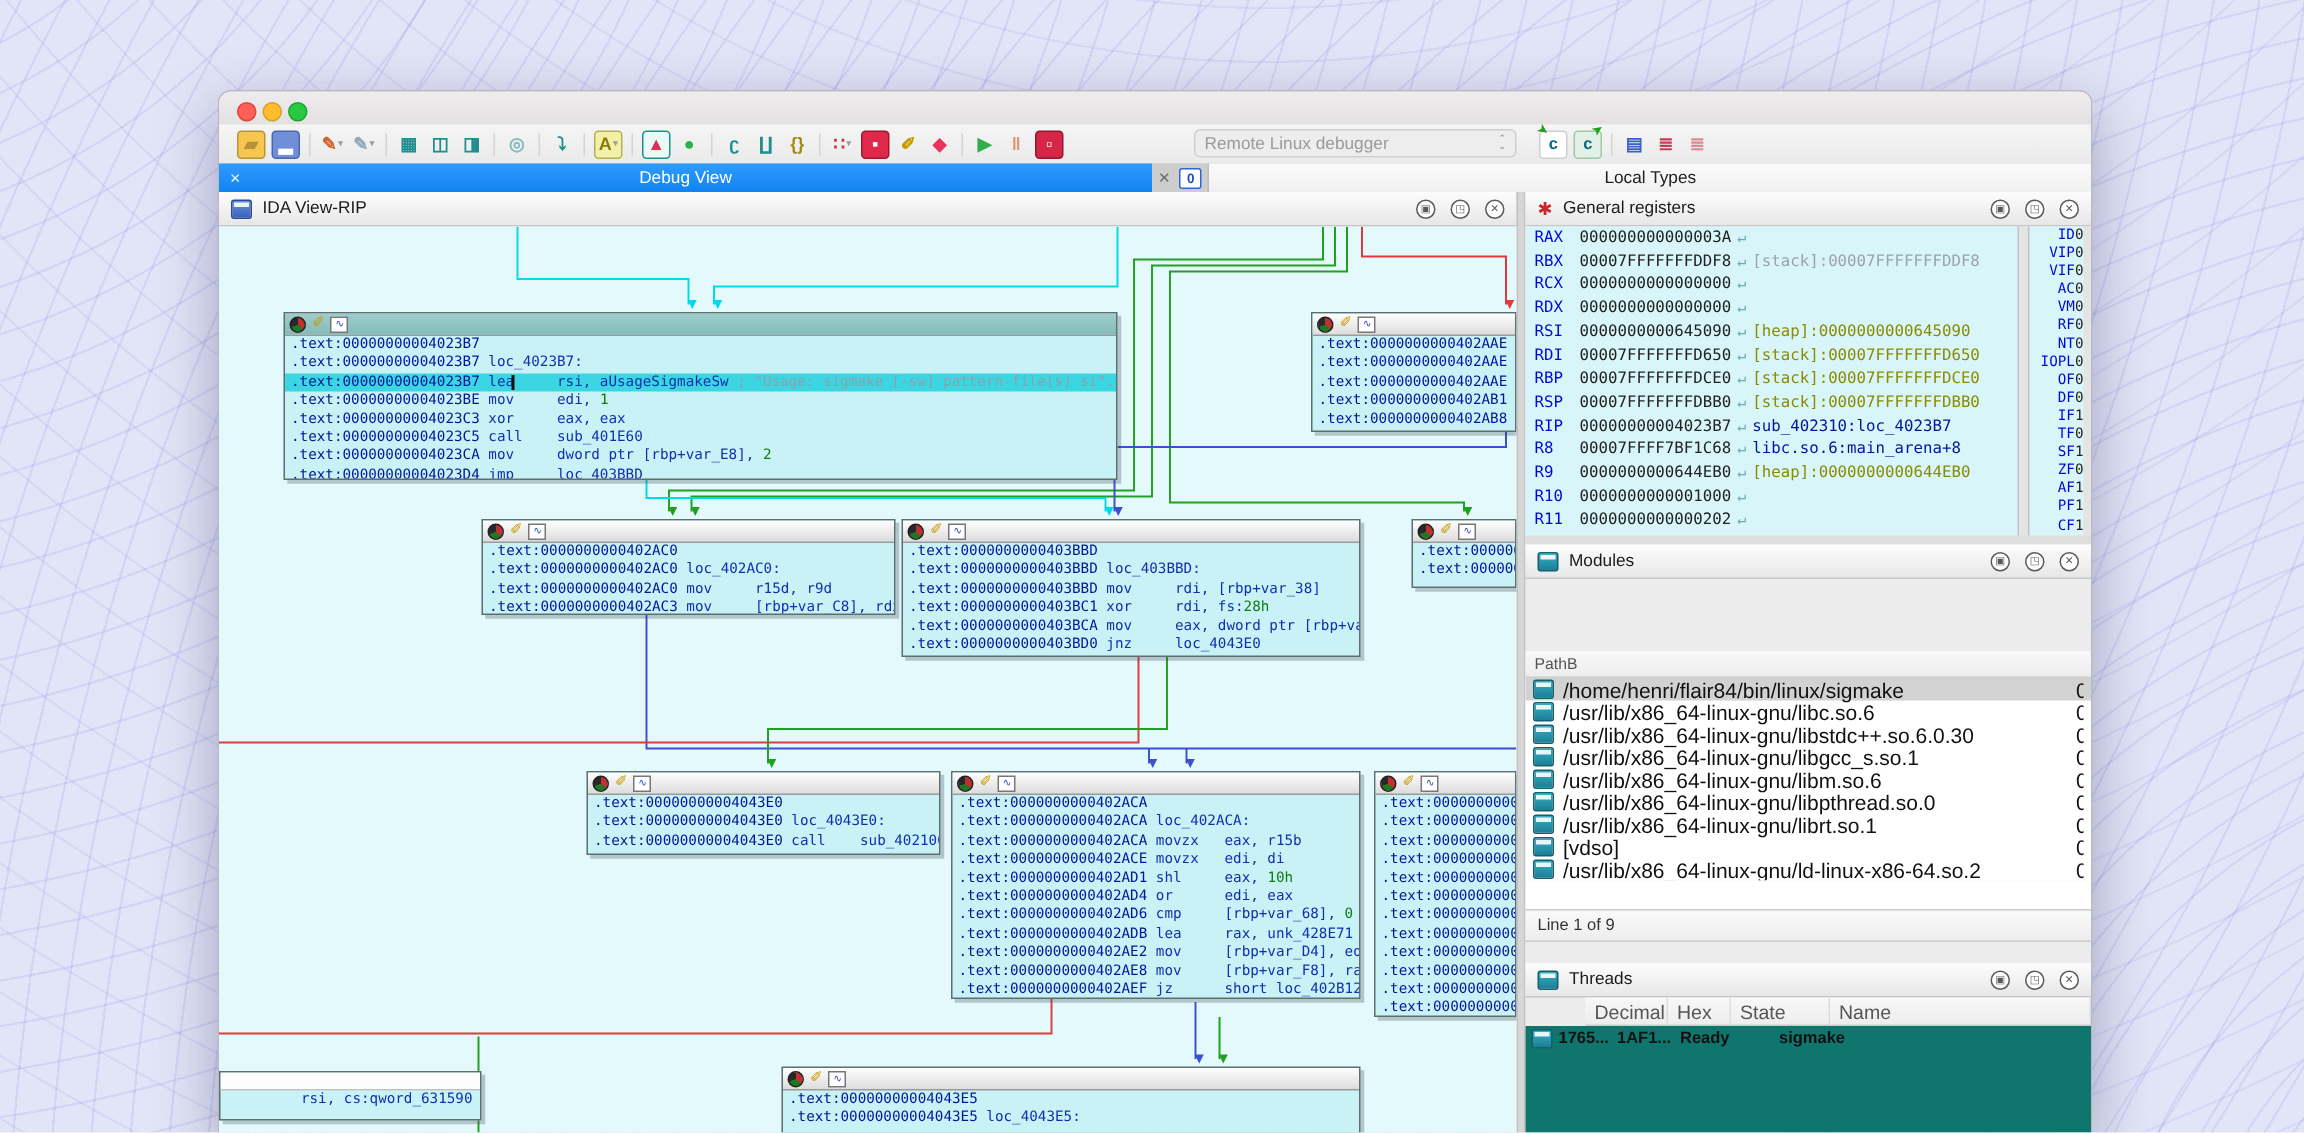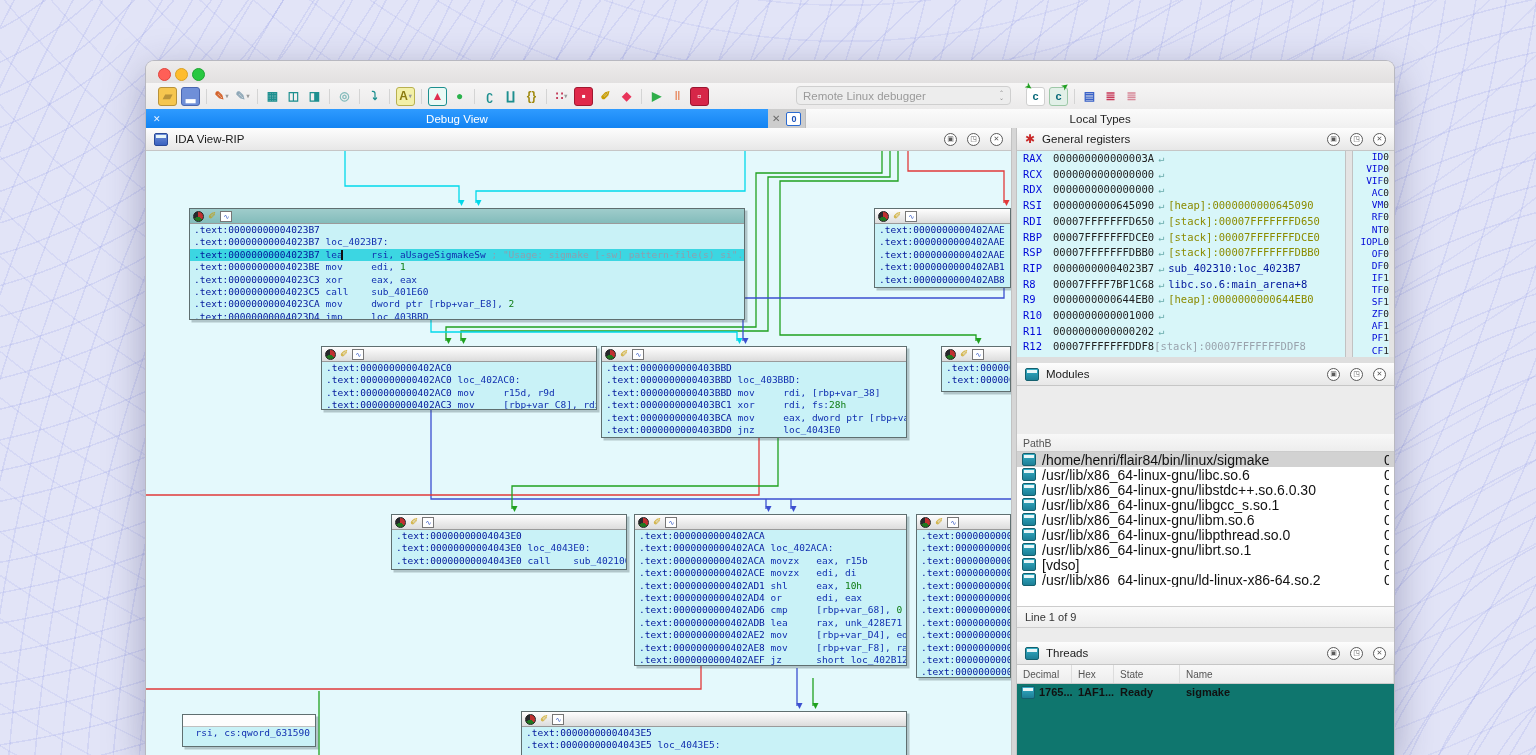--- a/index.html
+++ b/index.html
@@ -102,21 +102,21 @@
   .modlist{height:135px;background:#fff;overflow:hidden;flex:none;}
   .modrow{height:15px;display:flex;align-items:center;gap:6px;padding:0 5px;font-size:14px;color:#111;white-space:nowrap;}
   .modrow.selrow{background:#d2d2d2;}
   .modrow .base{margin-left:auto;overflow:hidden;width:5px;flex:none;color:#111;}
   .modfill{height:19px;background:#fff;flex:none;}
   .statusbar{height:20px;background:linear-gradient(#fafafa,#ededed);border-top:1px solid #cccccc;border-bottom:1px solid #cccccc;
     font-size:11px;color:#333;display:flex;align-items:center;padding:0 8px;flex:none;}
   .panelgap{height:14px;background:#ececec;flex:none;}
   
   .thcols{height:18px;background:linear-gradient(#f8f8f8,#ededed);border-bottom:1px solid #cccccc;
-    display:flex;align-items:flex-end;font-size:10px;color:#555;flex:none;}
+    display:flex;align-items:flex-end;font-size:13px;color:#555;flex:none;margin-left:40px;}
   .thcols span{border-right:1px solid #ddd;padding-left:6px;box-sizing:border-box;display:block;height:100%;display:flex;align-items:center;}
   .c0{width:55px;}.c1{width:42px;}.c2{width:66px;}.c3{flex:1;}
   .throws{background:#0f766e;flex:1;}
   .throw{height:16px;display:flex;align-items:center;font-size:11px;font-weight:bold;color:#111;}
   .throw .cell{padding-left:6px;box-sizing:border-box;}
   .throw .ticon{width:16px;display:flex;justify-content:flex-start;padding-left:4px;box-sizing:border-box;}
   .throw .c0{width:39px;}
 </style>
 </head>
 <body>
@@ -349,21 +349,21 @@
             </div>
             <div class="gnode" style="left: 375px; top: 560px; width: 386px; height: 45px;">
               <div class="nh">
                 <span class="nh-sphere"></span>
                 <span class="nh-hand">✐</span>
                 <span class="nh-chart">∿</span>
               </div>
               <div class="nl"><span class="ta">.text:00000000004043E5</span></div>
               <div class="nl"><span class="ta">.text:00000000004043E5</span> loc_4043E5:</div>
             </div>
-            <div class="gnode clipleft" style="left: 0px; top: 563px; width: 134px; height: 33px; margin-left: 36px;">
+            <div class="gnode clipleft" style="left: 0px; top: 563px; width: 175px; height: 33px;">
               <div class="nh" style="height: 11px;"></div>
               <div class="nl">rsi, cs:qword_631590</div>
             </div>
           </div>
       </div>
 
       <div class="vsplit"></div>
 
       <div class="rightcol">
         <div class="phead">
@@ -371,20 +371,21 @@
           <span class="ptitle">General registers</span>
           <span class="pbtns">
               <span class="pbtn">▣</span>
               <span class="pbtn">◳</span>
               <span class="pbtn">✕</span>
             </span>
         </div>
         <div class="regsbody">
           <div class="reglist">
               <div class="regrow"><span class="rname">RAX</span><span class="rval">000000000000003A</span><span class="rret">↵</span></div>
+              <div class="regrow"><span class="rname">RBX</span><span class="rval">00007FFFFFFFDDF8</span><span class="rret">↵</span><span class="ann-gray">[stack]:00007FFFFFFFDDF8</span></div>
               <div class="regrow"><span class="rname">RCX</span><span class="rval">0000000000000000</span><span class="rret">↵</span></div>
               <div class="regrow"><span class="rname">RDX</span><span class="rval">0000000000000000</span><span class="rret">↵</span></div>
               <div class="regrow"><span class="rname">RSI</span><span class="rval">0000000000645090</span><span class="rret">↵</span><span class="ann-olive">[heap]:0000000000645090</span></div>
               <div class="regrow"><span class="rname">RDI</span><span class="rval">00007FFFFFFFD650</span><span class="rret">↵</span><span class="ann-olive">[stack]:00007FFFFFFFD650</span></div>
               <div class="regrow"><span class="rname">RBP</span><span class="rval">00007FFFFFFFDCE0</span><span class="rret">↵</span><span class="ann-olive">[stack]:00007FFFFFFFDCE0</span></div>
               <div class="regrow"><span class="rname">RSP</span><span class="rval">00007FFFFFFFDBB0</span><span class="rret">↵</span><span class="ann-olive">[stack]:00007FFFFFFFDBB0</span></div>
               <div class="regrow"><span class="rname">RIP</span><span class="rval">00000000004023B7</span><span class="rret">↵</span><span class="ann-navy">sub_402310:loc_4023B7</span></div>
               <div class="regrow"><span class="rname">R8</span><span class="rval">00007FFFF7BF1C68</span><span class="rret">↵</span><span class="ann-navy">libc.so.6:main_arena+8</span></div>
               <div class="regrow"><span class="rname">R9</span><span class="rval">0000000000644EB0</span><span class="rret">↵</span><span class="ann-olive">[heap]:0000000000644EB0</span></div>
               <div class="regrow"><span class="rname">R10</span><span class="rval">0000000000001000</span><span class="rret">↵</span></div>

